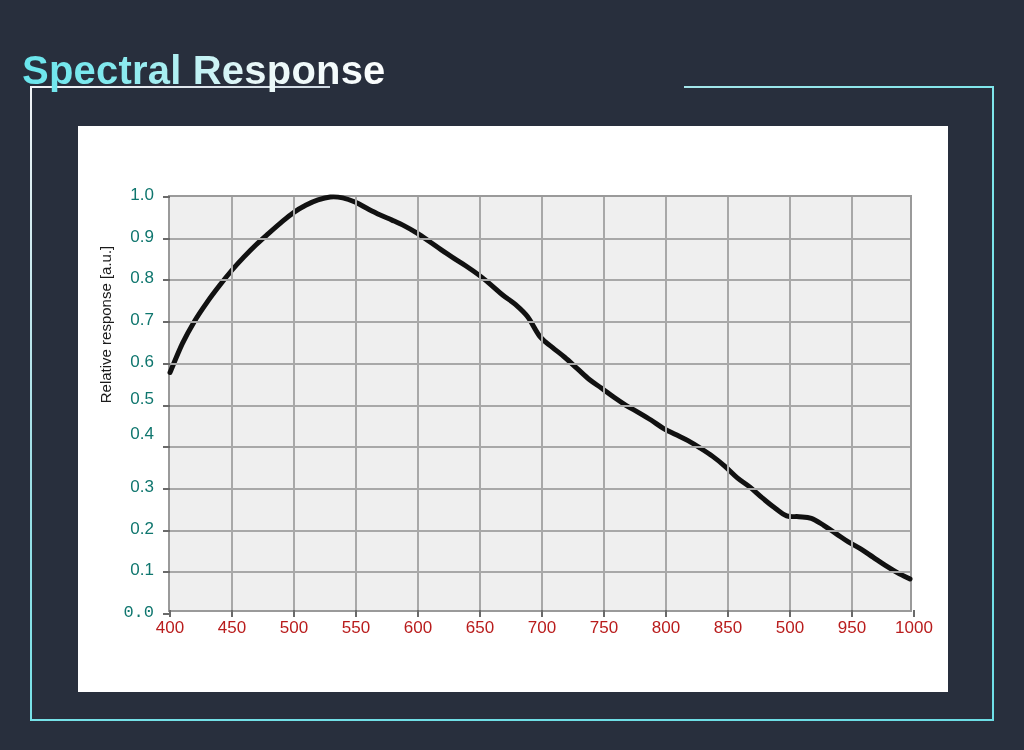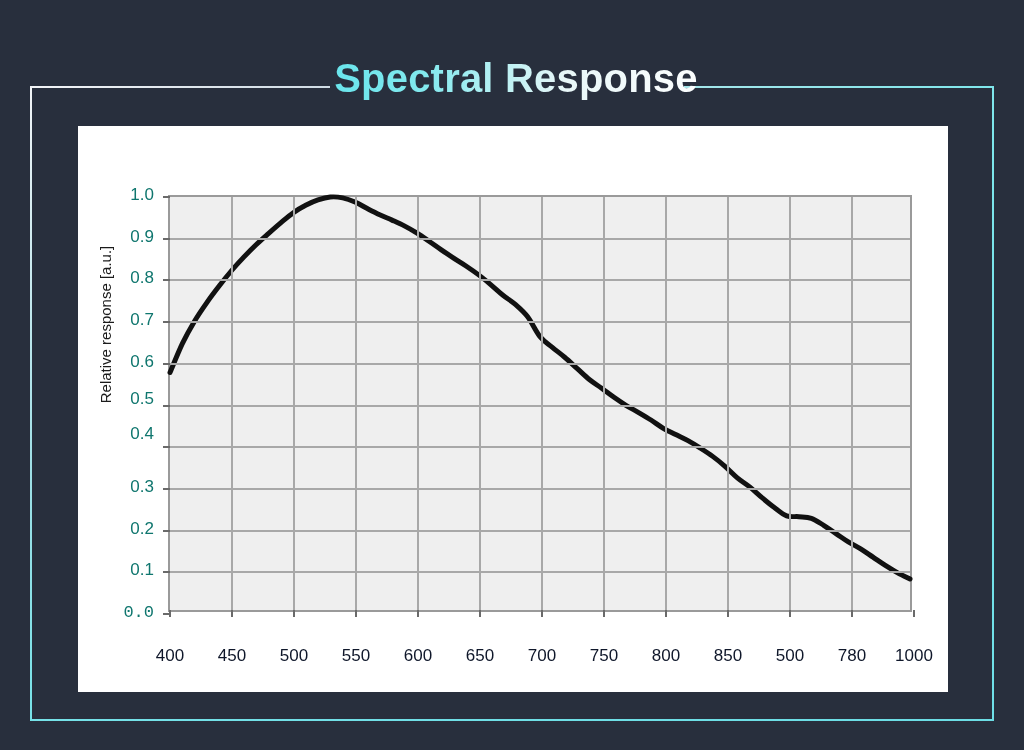--- a/index.html
+++ b/index.html
@@ -36,24 +36,22 @@
     background:linear-gradient(to bottom,#7fe7ec,#6fe0e8);
   }
   .frame-bottom {
     left:0; bottom:0; right:0; height:2px;
     background:linear-gradient(to right,#76e2e8,#6fdfe6 50%,#6cdde5);
   }
 
   
   .title-wrap {
     position:absolute;
-    left:0; right:0; top:56px;
-    text-align:center;
+    left:0; right:0; top:48px;
     z-index:5;
-    padding-left:8px;
   }
   .title {
     display:inline-block;
     font-size:40px;
     font-weight:bold;
     letter-spacing:0.2px;
     background:linear-gradient(to right,#63e4ec 0%,#83e9ee 28%,#e8f7f8 62%,#ffffff 100%);
     -webkit-background-clip:text;
     background-clip:text;
     color:transparent;
@@ -94,24 +92,23 @@
   .ylabels { position:absolute; left:0; top:69px; width:86px; height:417px; }
   .ylabel {
     position:absolute; right:10px;
     font-size:17px; color:#0f766e;
     transform:translateY(-50%);
     white-space:nowrap;
   }
   .xlabels { position:absolute; left:90px; top:492px; width:748px; height:26px; }
   .xlabel {
     position:absolute; top:0;
-    font-size:17px; color:#0f172a;
+    font-size:17px; color:#b91c1c;
     transform:translateX(-50%);
     white-space:nowrap;
-    margin-top:28px;
   }
   .axis-title-x {
     position:absolute; left:90px; top:522px; width:744px;
     text-align:center; font-size:15px; color:#1b1b1b;
   }
   .axis-title-y {
     position:absolute;
     left:-88px; top:190px;
     width:230px;
     text-align:center;
@@ -212,19 +209,19 @@
           <div class="xlabel" style="left: 64px;">450</div>
           <div class="xlabel" style="left: 126px;">500</div>
           <div class="xlabel" style="left: 188px;">550</div>
           <div class="xlabel" style="left: 250px;">600</div>
           <div class="xlabel" style="left: 312px;">650</div>
           <div class="xlabel" style="left: 374px;">700</div>
           <div class="xlabel" style="left: 436px;">750</div>
           <div class="xlabel" style="left: 498px;">800</div>
           <div class="xlabel" style="left: 560px;">850</div>
           <div class="xlabel" style="left: 622px;">500</div>
-          <div class="xlabel" style="left: 684px;">780</div>
+          <div class="xlabel" style="left: 684px;">950</div>
           <div class="xlabel" style="left: 746px;">1000</div>
         </div>
     </div>
   </div>
 
 </div>
 
 </body></html>

